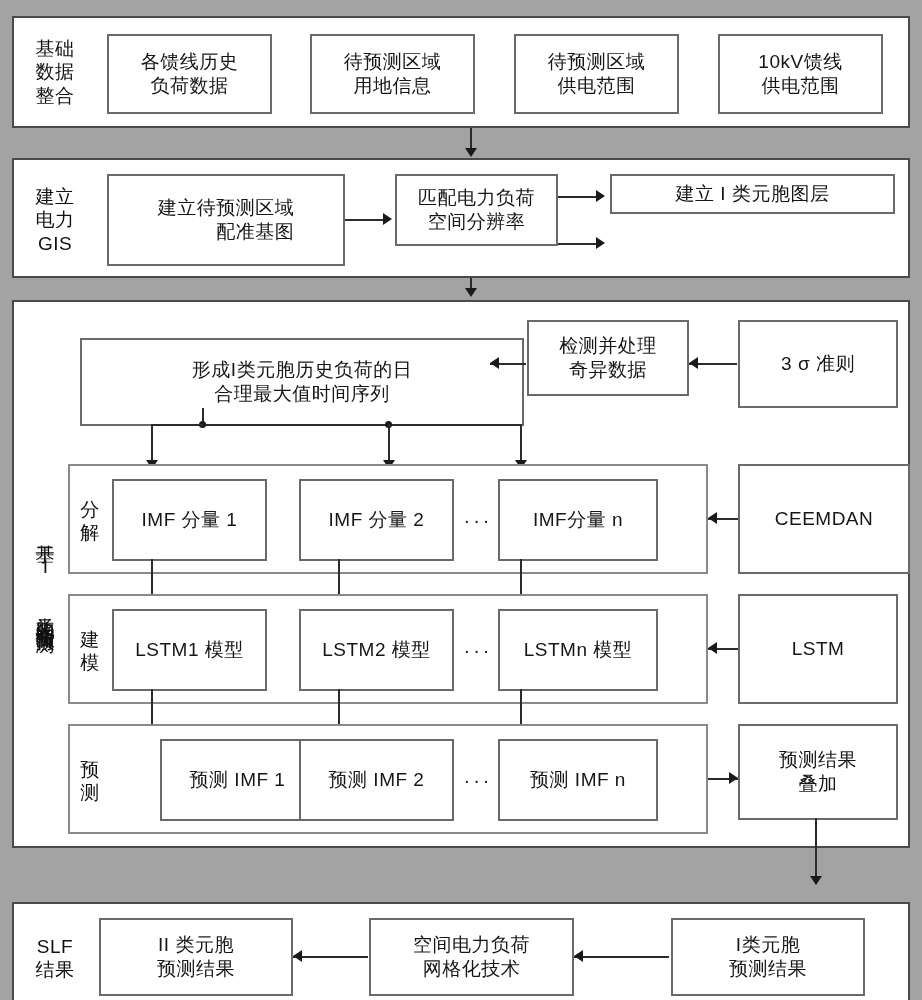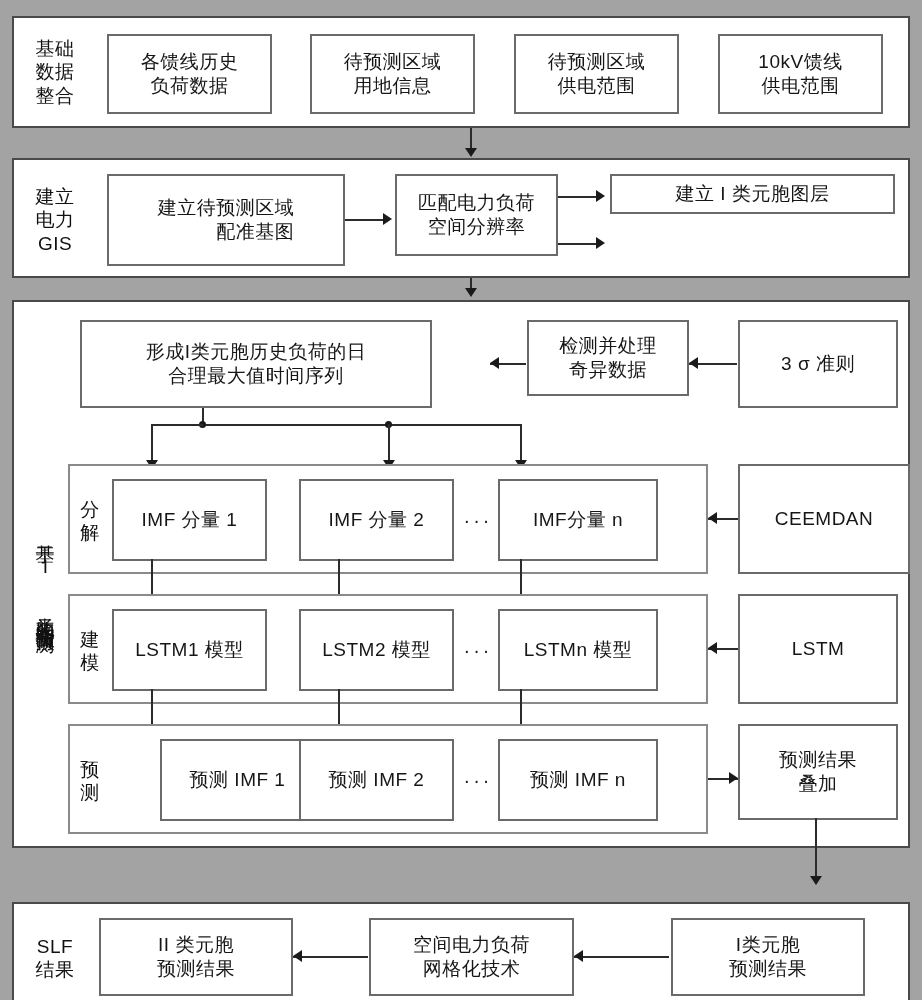--- a/index.html
+++ b/index.html
@@ -80,21 +80,21 @@
     </div>
 
     <div class="abs box" style="left:93px;top:14px;width:238px;height:92px;text-align:right;">
       <div><span>建立待预测区域</span><br>
            <span>配准基图</span></div>
     </div>
 
     <div class="ln lnh" style="left:331px;top:59px;width:38px;"></div>
     <div class="arrow arr-r" style="left:369px;top:53px;"></div>
 
-    <div class="abs box" style="left:381px;top:14px;width:163px;height:82px;align-items:center;">
+    <div class="abs box" style="left:381px;top:14px;width:163px;height:72px;align-items:center;">
       <div><span>匹配电力负荷</span><br>
            <span>空间分辨率</span></div>
     </div>
 
     <div class="ln lnh" style="left:544px;top:36px;width:38px;"></div>
     <div class="arrow arr-r" style="left:582px;top:30px;"></div>
     <div class="ln lnh" style="left:544px;top:83px;width:38px;"></div>
     <div class="arrow arr-r" style="left:582px;top:77px;"></div>
 
     <div class="abs box" style="left:596px;top:14px;width:285px;height:40px;">
@@ -104,21 +104,21 @@
 
   <div class="ln lnv" style="left:470px;top:278px;height:14px;"></div>
   <div class="arrow arr-d" style="left:465px;top:288px;"></div>
 
   <div class="abs stage" style="left:12px;top:300px;width:898px;height:548px;">
 
     <div class="abs caption vert" style="left:8px;top:48px;width:46px;height:450px;">
       <span>基于 I 类元胞的空间负荷预测</span>
     </div>
 
-    <div class="abs box" style="left:66px;top:18px;width:352px;height:88px;">
+    <div class="abs box" style="left:66px;top:36px;width:444px;height:88px;">
       <div><span>形成I类元胞历史负荷的日</span><br>
            <span>合理最大值时间序列</span></div>
     </div>
 
     <div class="ln lnh" style="left:476px;top:61px;width:36px;"></div>
     <div class="arrow arr-l" style="left:476px;top:55px;"></div>
 
     <div class="abs box" style="left:513px;top:18px;width:162px;height:76px;align-items:center;">
       <div><span>检测并处理</span><br>
            <span>奇异数据</span></div>

